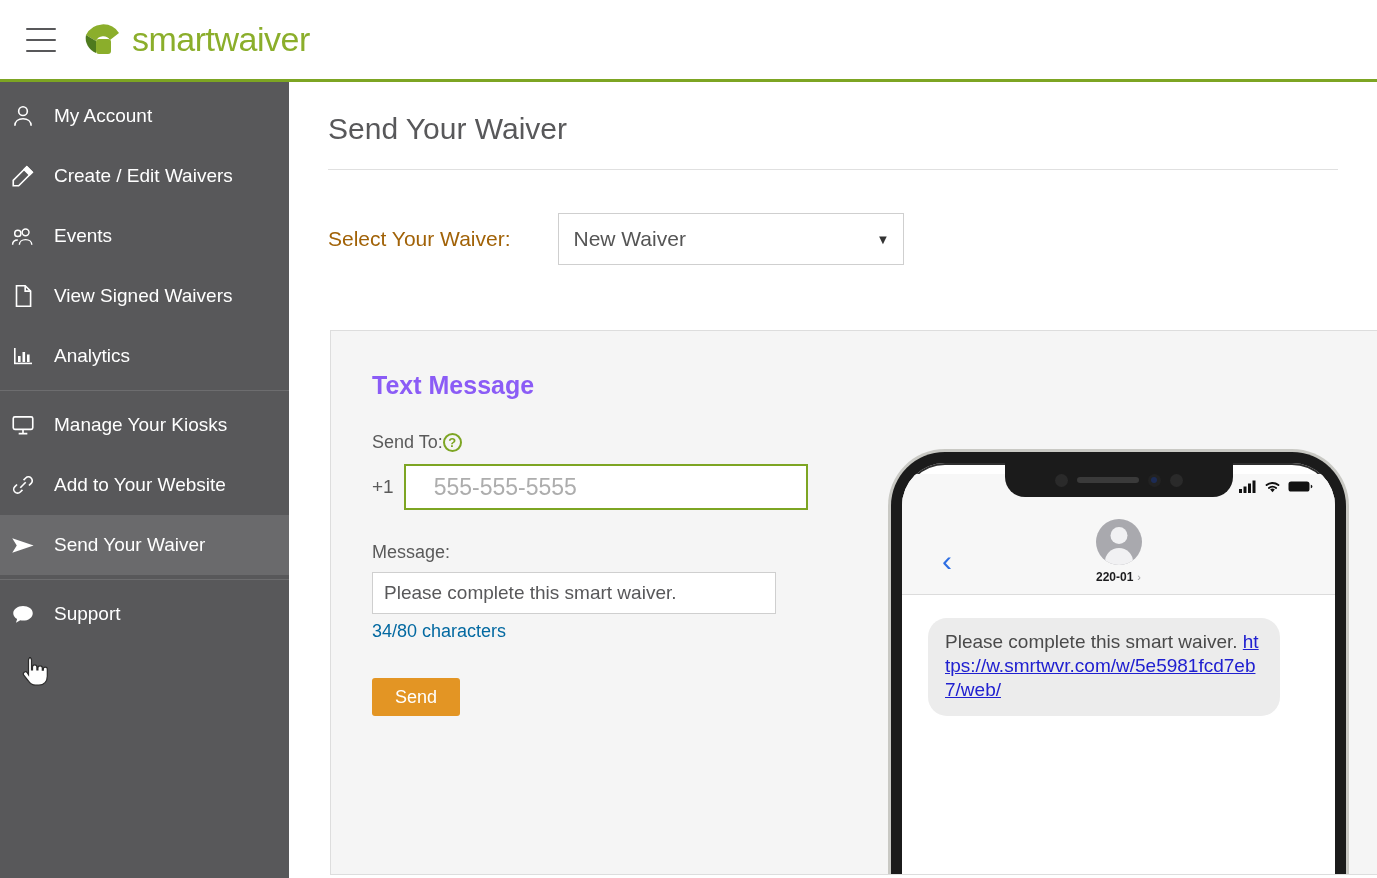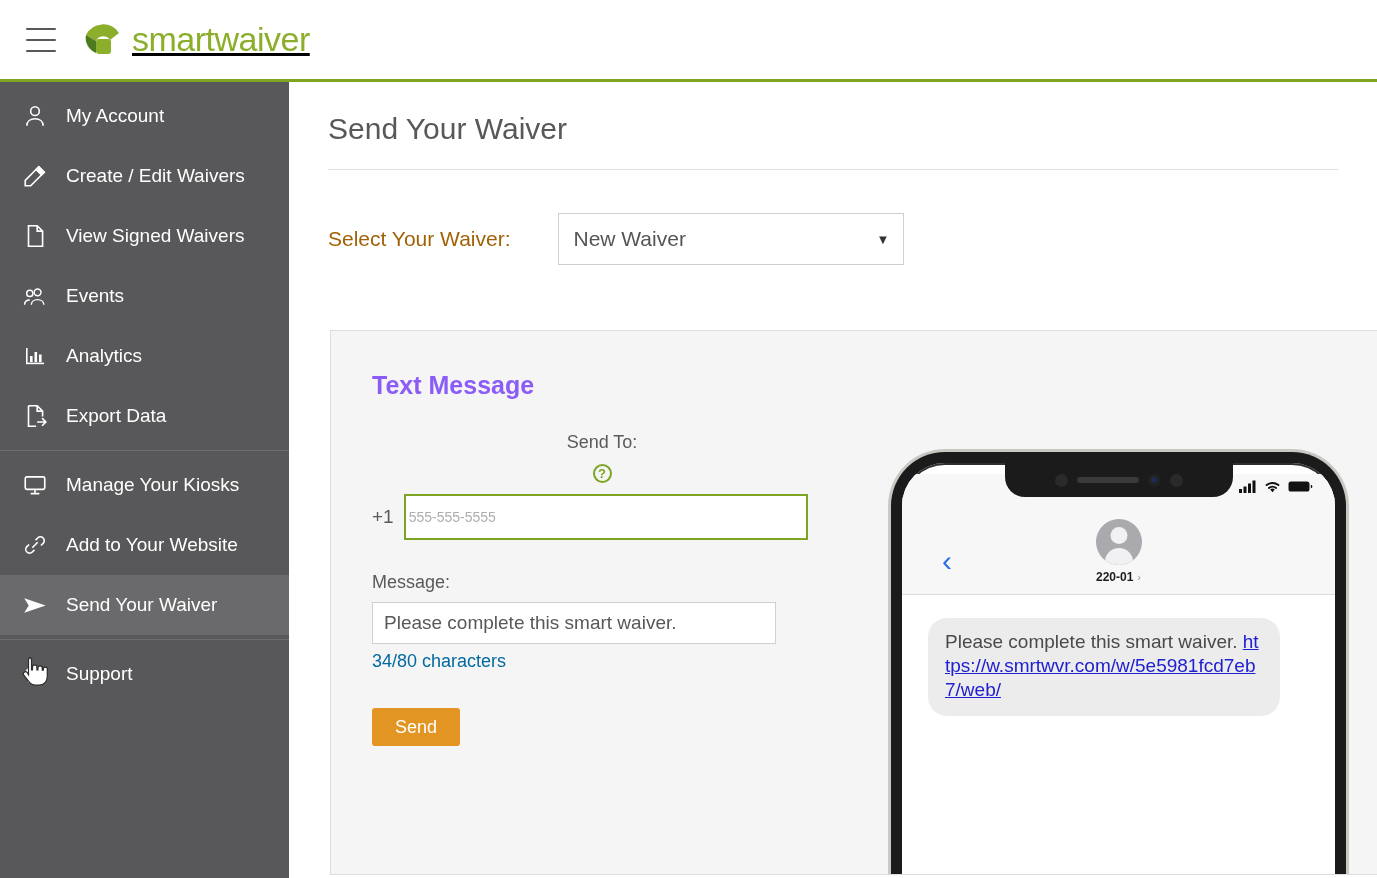--- a/index.html
+++ b/index.html
@@ -9,21 +9,21 @@
     background: #ffffff;
     font-family: "Liberation Sans", sans-serif;
   }
 
   
   .header {
     position: absolute; top: 0; left: 0;
     width: 1377px; height: 82px;
     background: #ffffff;
     border-bottom: 3px solid #7DA523;
-    display: flex; align-items: center; text-decoration: underline;
+    display: flex; align-items: center;
   }
   .hamburger {
     width: 30px; height: 24px;
     margin-left: 26px; margin-right: 27px;
     display: flex; flex-direction: column; justify-content: space-between;
     cursor: pointer;
   }
   .hamburger span {
     display: block; height: 2px; width: 100%;
     background: #58585A; border-radius: 1px;
@@ -41,21 +41,21 @@
   .sidebar {
     position: absolute; top: 82px; left: 0;
     width: 289px; height: 796px;
     background: #58585A;
   }
   .nav-group { padding: 4px 0; }
   .nav-sep { height: 1px; background: #6d6d6f; margin: 0; }
   .nav-item {
     display: flex; align-items: center;
     height: 60px;
-    padding-left: 20px;
+    padding-left: 8px;
     cursor: pointer;
     position: relative;
   }
   .nav-item.active { background: #6A6A6C; }
   .nav-icon {
     width: 30px; height: 30px;
     display: flex; align-items: center; justify-content: center;
     margin-right: 16px;
     flex: 0 0 30px;
   }
@@ -121,41 +121,40 @@
   .form-col {
     position: absolute; left: 41px; top: 40px;
     width: 460px;
   }
   .form-heading {
     font-size: 25px; color: #8b5cf6; font-weight: bold;
     margin-bottom: 32px;
   }
   .field-label {
     font-size: 18px; color: #5a5a5a;
-    display: flex; align-items: center; gap: 11px;
+    display: flex; align-items: center; 
     margin-bottom: 11px;
-    flex-direction: column;
   }
   .help-icon {
     width: 19px; height: 19px;
     border: 2px solid #7DA523;
     border-radius: 50%;
     color: #7DA523;
     font-size: 13px; font-weight: bold;
     display: flex; align-items: center; justify-content: center;
     cursor: pointer; line-height: 1;
   }
   .phone-row { display: flex; align-items: center; gap: 10px; }
   .prefix { font-size: 19px; color: #5a5a5a; }
   .phone-input {
     width: 404px; height: 46px;
     border: 2px solid #7DA523;
     background: #ffffff;
-    font-size: 14px; color: #999999;
-    padding: 0 3px;
+    font-size: 23px; color: #999999;
+    padding: 0 28px;
     font-family: "Liberation Sans", sans-serif;
     outline: none;
   }
   .phone-input::placeholder { color: #adadad; }
   .msg-label {
     font-size: 18px; color: #5a5a5a;
     margin: 32px 0 9px 0;
   }
   .msg-input {
     width: 404px; height: 42px;
@@ -327,63 +326,53 @@
           <path d="M15.5 3.5l5 5L8 21H3v-5z"></path>
             <path d="M13.5 5.5l5 5" stroke-width="1.5"></path>
           <path d="M15.5 3.5l5 5L18 11l-5-5z" fill="#fff"></path>
         </svg>
       </span>
       <span class="nav-label">Create / Edit Waivers</span>
     </div>
 
     <div class="nav-item">
       <span class="nav-icon">
-        <svg width="26" height="26" viewBox="0 0 24 24" fill="none" stroke="#fff" stroke-width="1.5">
-          <path d="M6 2.5h8l5 5v14H6z"></path>
-            <path d="M14 2.5v5h5"></path>
-        </svg>
-      </span>
-      <span class="nav-label">View Signed Waivers</span>
-    </div>
-
-    <div class="nav-item">
-      <span class="nav-icon">
         <svg width="27" height="27" viewBox="0 0 26 24" fill="none" stroke="#fff" stroke-width="1.4">
           <circle cx="15" cy="8" r="3.3"></circle>
             <path d="M9 20c0-3.2 2.7-5 6-5s6 1.8 6 5"></path>
           <circle cx="7.5" cy="9" r="3"></circle>
             <path d="M2.5 20c0-3 2.3-4.6 5-4.6"></path>
         </svg>
       </span>
       <span class="nav-label">Events</span>
+    </div>
+
+    <div class="nav-item">
+      <span class="nav-icon">
+        <svg width="26" height="26" viewBox="0 0 24 24" fill="none" stroke="#fff" stroke-width="1.5">
+          <path d="M6 2.5h8l5 5v14H6z"></path>
+            <path d="M14 2.5v5h5"></path>
+        </svg>
+      </span>
+      <span class="nav-label">View Signed Waivers</span>
     </div>
 
     <div class="nav-item">
       <span class="nav-icon">
         <svg width="24" height="24" viewBox="0 0 24 24" fill="#fff">
           <rect x="3" y="4" width="1.6" height="16"></rect>
             <rect x="3" y="18.6" width="18" height="1.6"></rect>
           <rect x="7" y="12" width="2.6" height="6"></rect>
             <rect x="11.5" y="8" width="2.6" height="10"></rect>
           <rect x="16" y="10.5" width="2.6" height="7.5"></rect>
         </svg>
       </span>
       <span class="nav-label">Analytics</span>
     </div>
 
-    <div class="nav-item">
-      <span class="nav-icon">
-        <svg width="26" height="26" viewBox="0 0 24 24" fill="none" stroke="#fff" stroke-width="1.5">
-          <path d="M6 2.5h8l5 5v5M6 2.5v19h7"></path>
-            <path d="M14 2.5v5h5"></path>
-          <path d="M14 17.5h8M18.5 14l3.5 3.5-3.5 3.5"></path>
-        </svg>
-      </span>
-      <span class="nav-label">Export Data</span>
-    </div>
   </div>
 
   <div class="nav-sep"></div>
 
   <div class="nav-group">
     <div class="nav-item">
       <span class="nav-icon">
         <svg width="26" height="26" viewBox="0 0 24 24" fill="none" stroke="#fff" stroke-width="1.5">
           <rect x="3" y="4.5" width="18" height="11.5" rx="1.5"></rect>
             <path d="M12 16v4M8 20h8"></path>

